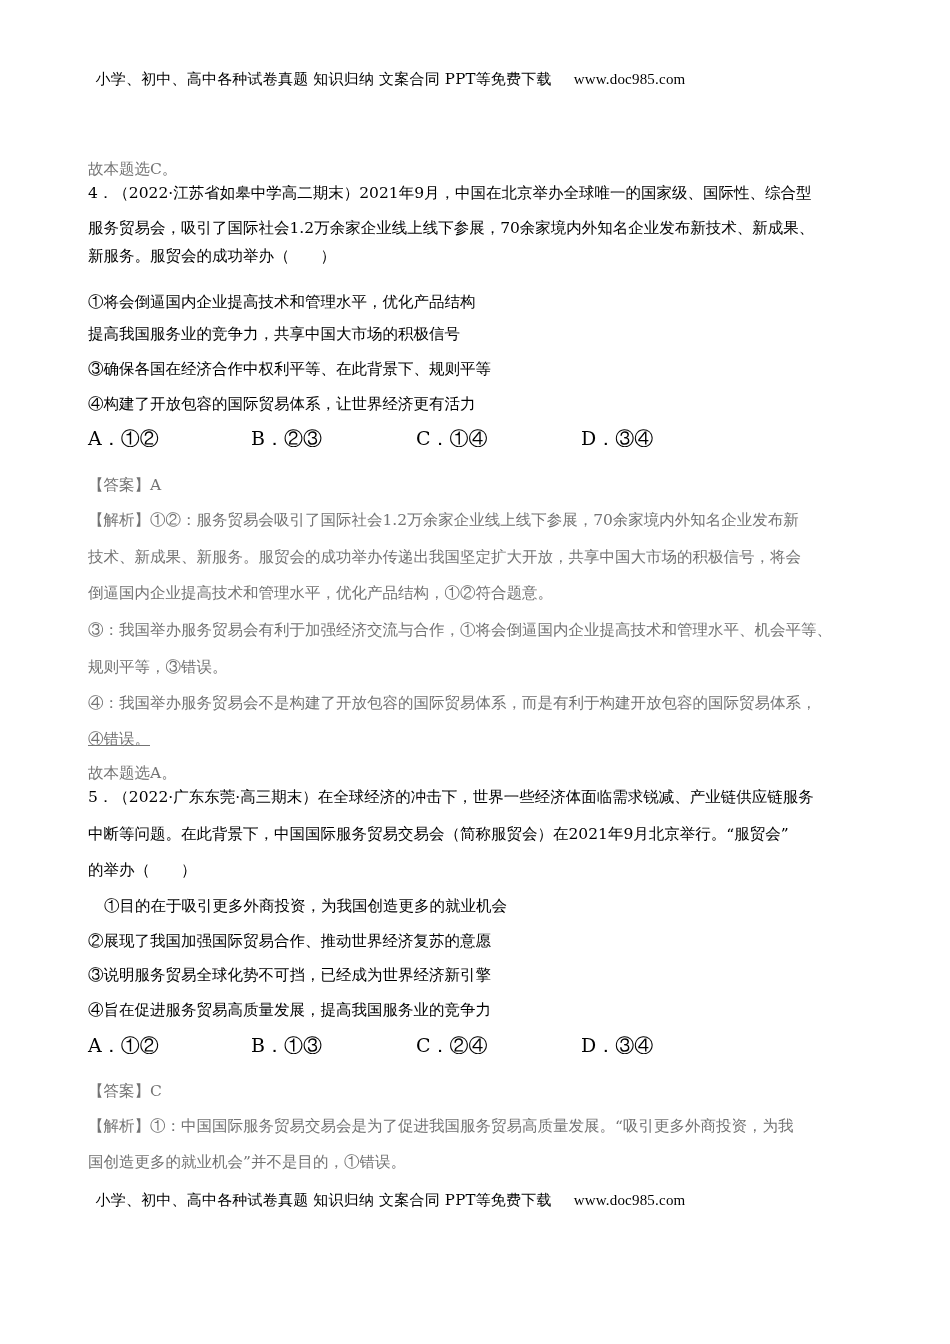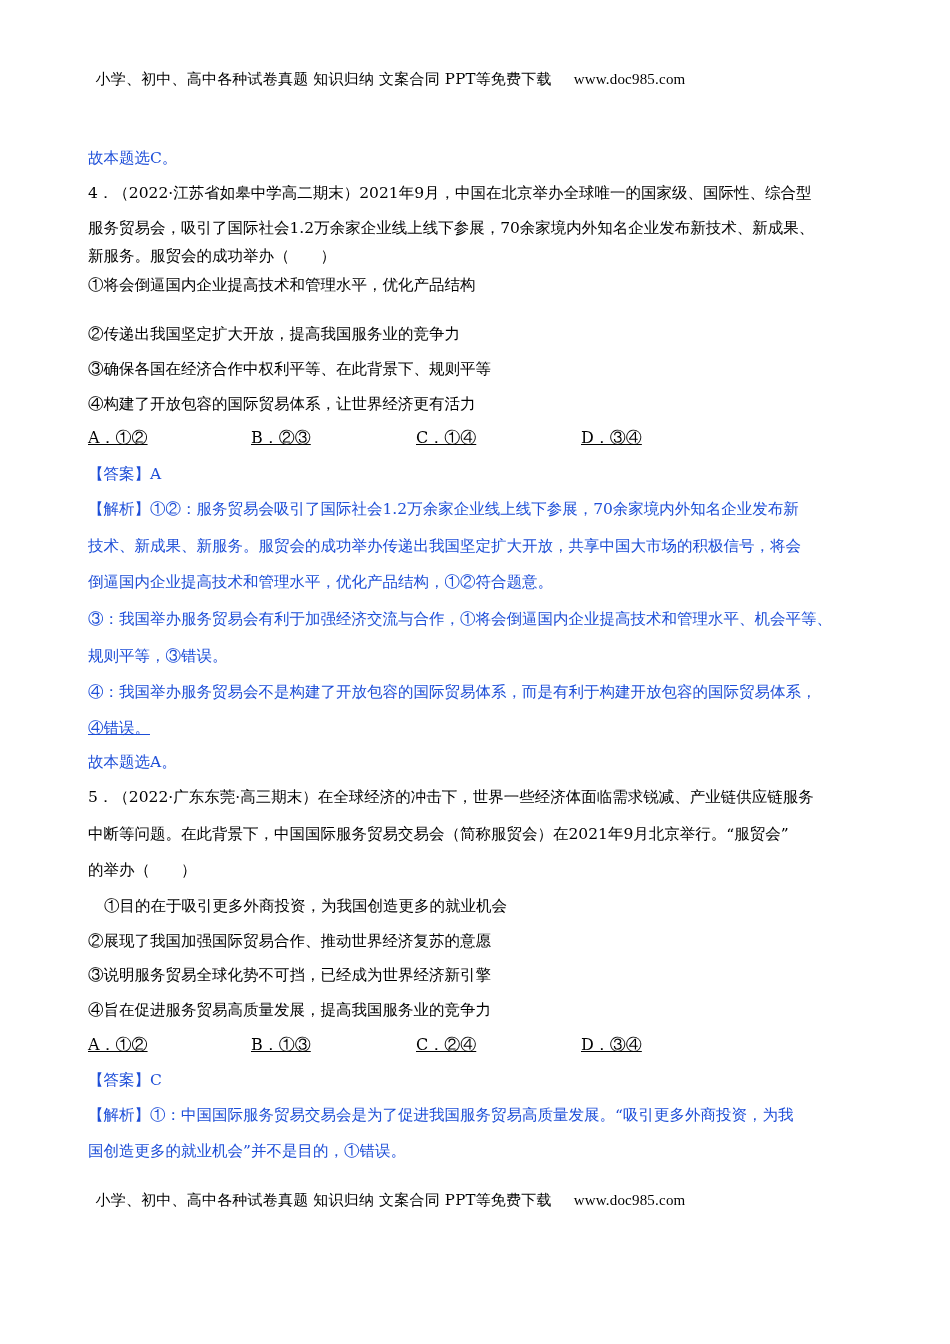--- a/index.html
+++ b/index.html
@@ -10,39 +10,39 @@
     }
     .hdr {
       position: absolute; left: 0; width: 781px; text-align: center;
       font-size: 15px; letter-spacing: 0.2px; color: #000;
     }
     .hdr .url { margin-left: 22px; font-family: "Liberation Serif", serif; }
     .line {
       position: absolute; left: 88px; font-size: 15.5px; white-space: nowrap;
       line-height: 20px;
     }
-    .red { color: #1d4ed8; }
-    .opt { position: absolute; font-size: 16px; white-space: nowrap; line-height: 20px; text-decoration: underline; }
+    .red { color: #737373; margin-top: 11px; }
+    .opt { position: absolute; font-size: 19px; white-space: nowrap; line-height: 20px; }
   </style>
 </head>
 <body>
 
 <div class="hdr" style="top:70px;">
   <span>小学、初中、高中各种试卷真题 知识归纳 文案合同 PPT等免费下载</span><span class="url">www.doc985.com</span>
 </div>
 
 <div class="line red" style="top:148px;">故本题选C。</div>
 
 <div>
   <div class="line" style="top:183px;">4．（2022·江苏省如皋中学高二期末）2021年9月，中国在北京举办全球唯一的国家级、国际性、综合型</div>
   <div class="line" style="top:218px;">服务贸易会，吸引了国际社会1.2万余家企业线上线下参展，70余家境内外知名企业发布新技术、新成果、</div>
   <div class="line" style="top:246px;">新服务。服贸会的成功举办（　　）</div>
 
-  <div class="line" style="top:275px;">①将会倒逼国内企业提高技术和管理水平，优化产品结构</div>
-  <div class="line" style="top:324px;">②传递出我国坚定扩大开放，提高我国服务业的竞争力</div>
+  <div class="line" style="top:292px;">①将会倒逼国内企业提高技术和管理水平，优化产品结构</div>
+  <div class="line" style="top:324px;">提高我国服务业的竞争力，共享中国大市场的积极信号</div>
   <div class="line" style="top:359px;">③确保各国在经济合作中权利平等、在此背景下、规则平等</div>
   <div class="line" style="top:394px;">④构建了开放包容的国际贸易体系，让世界经济更有活力</div>
 
   <div class="opt" style="top:428px; left:88px;">A．①②</div>
   <div class="opt" style="top:428px; left:251px;">B．②③</div>
   <div class="opt" style="top:428px; left:416px;">C．①④</div>
   <div class="opt" style="top:428px; left:581px;">D．③④</div>
 
   <div class="line red" style="top:464px;">【答案】A</div>
 

